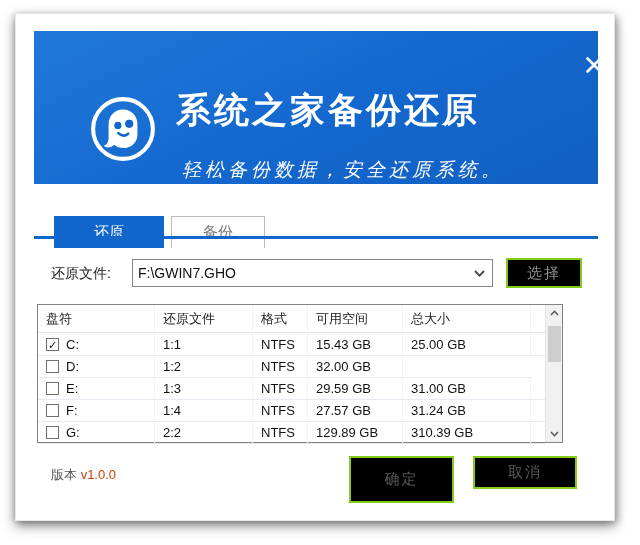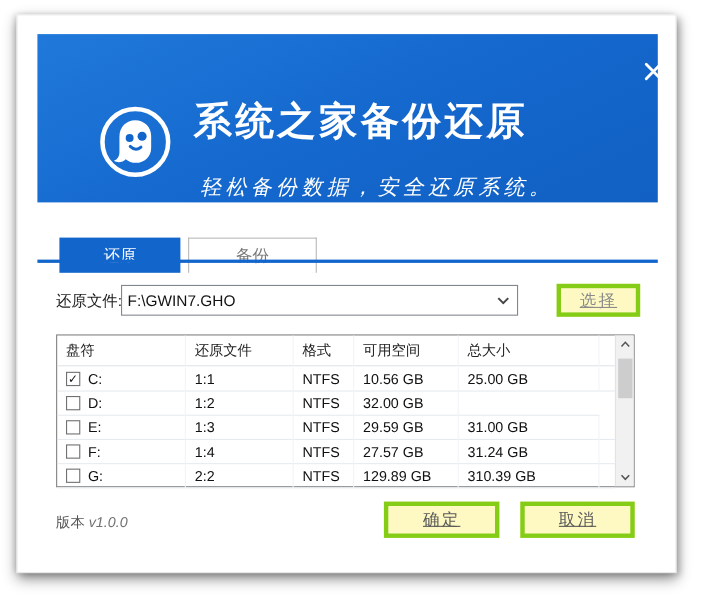--- a/index.html
+++ b/index.html
@@ -18,36 +18,36 @@
     letter-spacing:3px;white-space:nowrap;}
   .subtitle{position:absolute;left:148px;top:110px;color:#ffffff;font-size:19px;font-style:italic;
     letter-spacing:4px;white-space:nowrap;margin-top:16px;}
   .closeX{position:absolute;left:548px;top:22px;width:24px;height:24px;display:flex;
     align-items:center;justify-content:center;cursor:pointer;}
 
   
   .tab{position:absolute;top:190px;height:32px;display:flex;align-items:center;justify-content:center;
     font-size:15px;cursor:pointer;margin-top:12px;}
   .tab.active{left:38px;width:110px;background:#1266cb;color:#ffffff;}
-  .tab.idle{left:155px;width:117px;background:#ffffff;color:#777;border:1px solid #b9b9b9;border-bottom:none;}
+  .tab.idle{left:155px;width:94px;background:#ffffff;color:#777;border:1px solid #b9b9b9;border-bottom:none;}
   .tabline{position:absolute;left:18px;top:222px;width:564px;height:3px;background:#1266cb;}
 
   
   .filelabel{position:absolute;left:35px;top:251px;font-size:14px;color:#1a1a1a;}
-  .combo{position:absolute;left:94px;top:245px;width:361px;height:28px;background:#fff;
+  .combo{position:absolute;left:116px;top:245px;width:361px;height:28px;background:#fff;
     border:1px solid #82878f;display:flex;align-items:center;cursor:pointer;gap:48px;}
   .combo .val{flex:1;padding-left:5px;font-size:14px;color:#111;white-space:nowrap;overflow:hidden;}
   .combo .arr{width:26px;display:flex;align-items:center;justify-content:center;}
-  .btn{background:#fef9c3;border:4px solid #84cc16;display:flex;align-items:center;justify-content:center;
-    cursor:pointer;text-decoration:underline;}
+  .btn{background:#000000;border:2px solid #84cc16;display:flex;align-items:center;justify-content:center;
+    cursor:pointer;}
   .selectbtn{position:absolute;left:490px;top:244px;width:76px;height:30px;font-size:15px;color:#8b8b8b;
     letter-spacing:2px;}
 
   
-  .tbl{position:absolute;left:35px;top:290px;width:526px;height:139px;border:1px solid #828282;background:#fff;}
+  .tbl{position:absolute;left:21px;top:290px;width:526px;height:139px;border:1px solid #828282;background:#fff;}
   .grid{display:grid;grid-template-columns:117px 98px 55px 95px 128px 1fr;}
   .th{height:28px;line-height:28px;font-size:13px;color:#222;border-bottom:1px solid #dfe5ec;
     padding-left:8px;border-right:1px solid #f0f4f8;cursor:default;}
   .trow{height:22px;}
   .td{height:22px;line-height:22px;font-size:13px;color:#111;padding-left:8px;
     border-bottom:1px solid #e6ebf1;border-right:1px solid #f0f4f8;display:flex;align-items:center;
     white-space:nowrap;overflow:hidden;}
   .td:last-child,.th:last-child{border-right:none;}
   .cb{width:13px;height:13px;border:1px solid #707070;background:#fff;display:inline-flex;
     align-items:center;justify-content:center;font-size:11px;font-weight:bold;color:#111;
@@ -56,22 +56,22 @@
   .thead{position:absolute;left:0;top:0;right:17px;}
 
   
   .sbar{position:absolute;top:0;right:0;bottom:0;width:17px;background:#f1f1f1;border-left:1px solid #e3e3e3;}
   .sarrow{position:absolute;left:0;width:17px;height:16px;display:flex;align-items:center;justify-content:center;cursor:pointer;}
   .sarrow.up{top:0;} .sarrow.down{bottom:0;}
   .sthumb{position:absolute;left:2px;top:21px;width:13px;height:36px;background:#cdcdcd;cursor:pointer;}
 
   
   .version{position:absolute;left:35px;top:452px;font-size:13px;color:#555;}
-  .version .v{color:#737373;font-style:italic;}
-  .okbtn{position:absolute;left:333px;top:442px;width:105px;height:33px;font-size:15px;color:#5a5a5a;letter-spacing:2px;}
+  .version .v{color:#c2410c;}
+  .okbtn{position:absolute;left:333px;top:442px;width:105px;height:47px;font-size:15px;color:#5a5a5a;letter-spacing:2px;}
   .cancelbtn{position:absolute;left:457px;top:442px;width:104px;height:33px;font-size:15px;color:#5a5a5a;letter-spacing:2px;}
 </style>
 </head>
 <body>
 
 <div class="canvas">
   <div class="dialog">
 
     <div class="hdr">
       <div class="logo">
@@ -119,21 +119,21 @@
         <div class="th"></div>
       </div>
       <div class="rows">
           <div class="trow grid">
             <div class="td">
               <span class="cb">✓</span>
               <span>C:</span>
             </div>
             <div class="td">1:1</div>
             <div class="td">NTFS</div>
-            <div class="td">10.56 GB</div>
+            <div class="td">15.43 GB</div>
             <div class="td">25.00 GB</div>
             <div class="td"></div>
           </div>
           <div class="trow grid">
             <div class="td">
               <span class="cb"></span>
               <span>D:</span>
             </div>
             <div class="td">1:2</div>
             <div class="td">NTFS</div>

